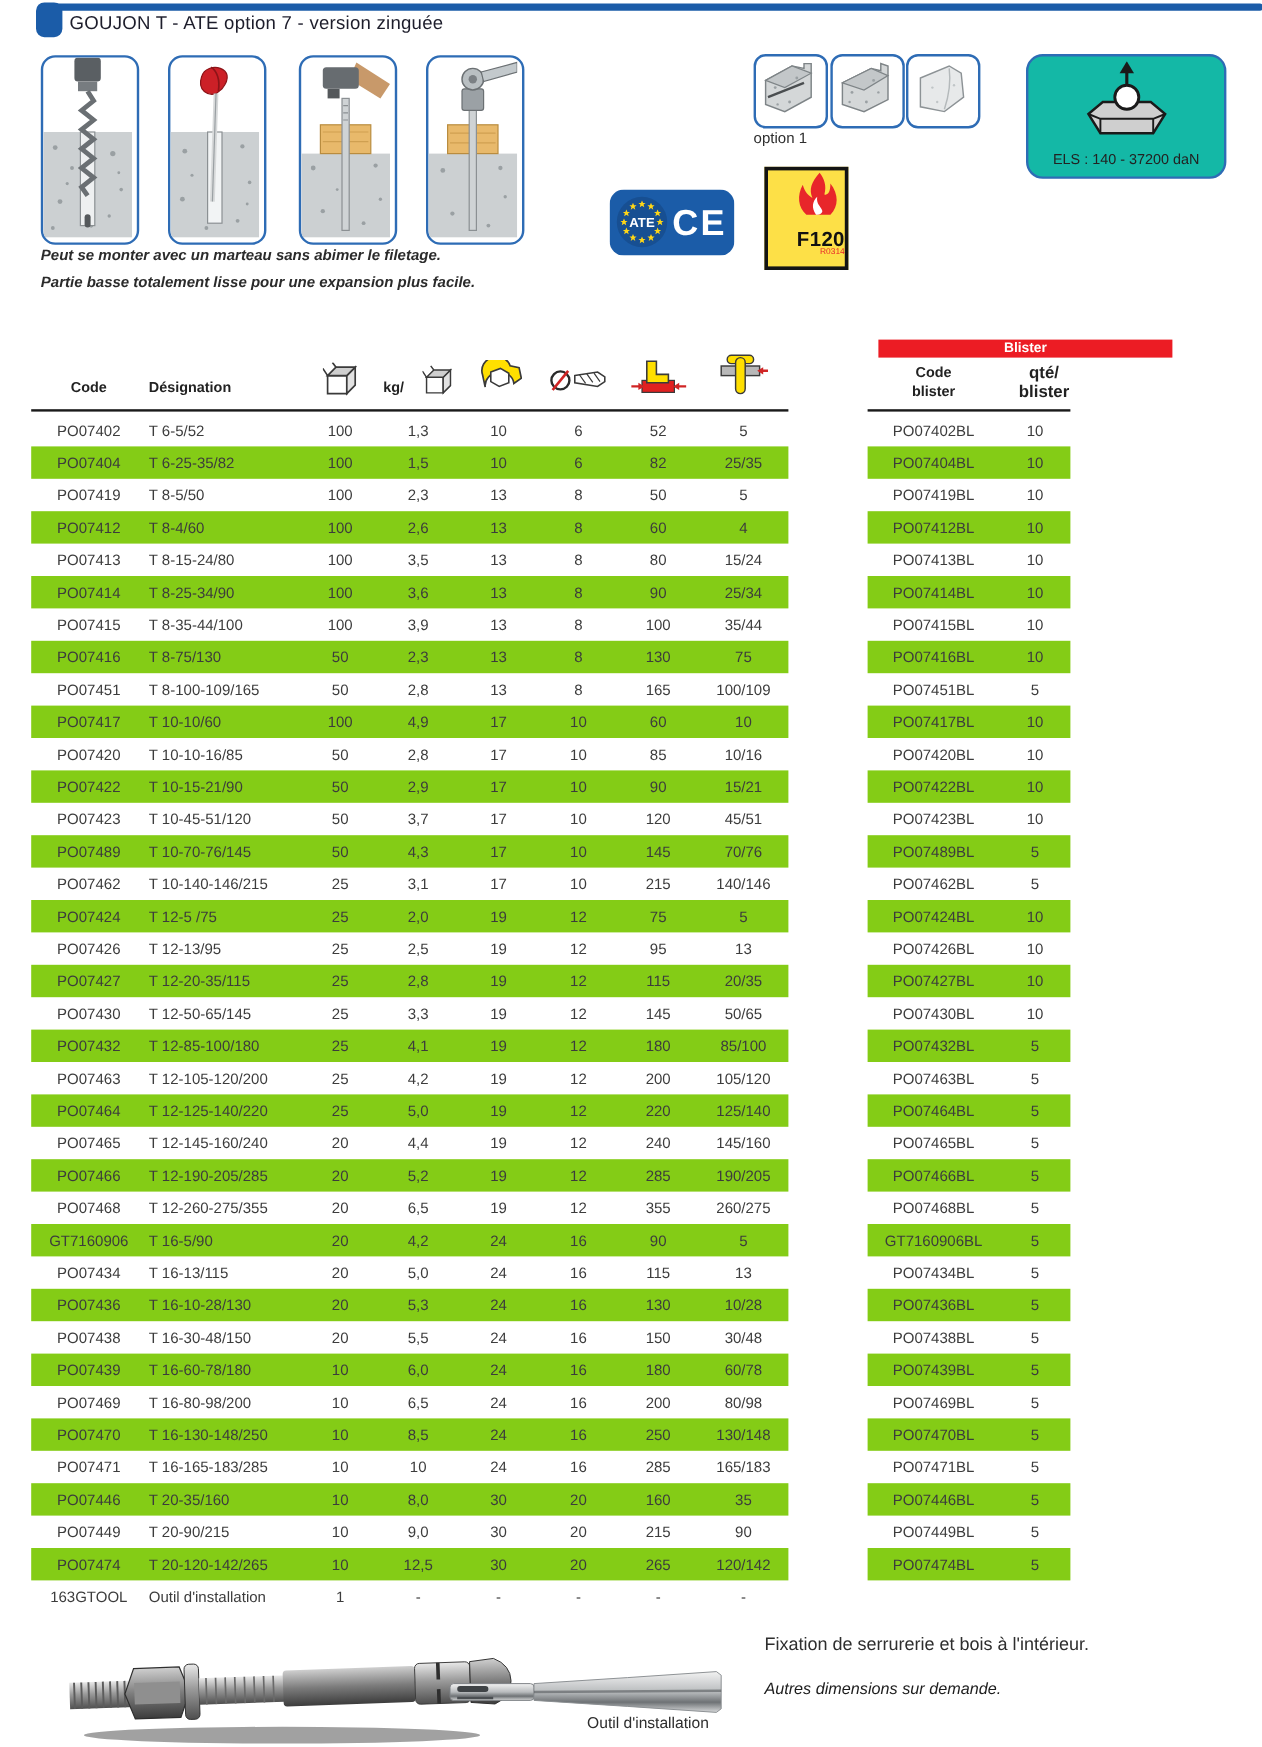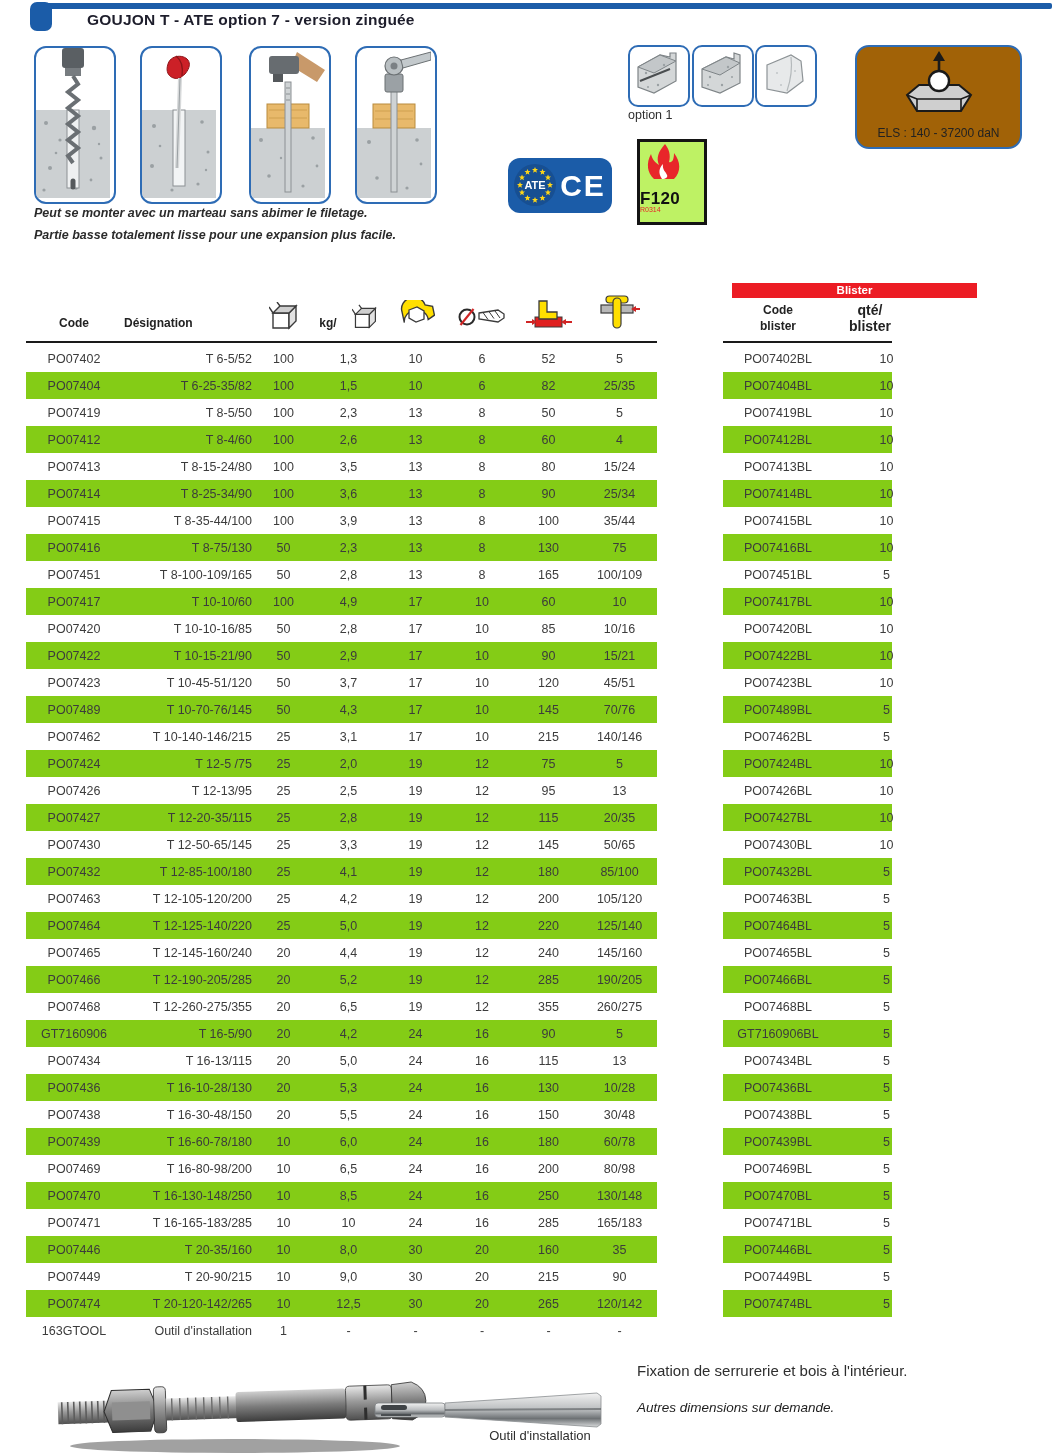--- a/index.html
+++ b/index.html
@@ -3,35 +3,35 @@
 <meta charset="utf-8">
 <style>
   html,body{margin:0;padding:0;background:#fff;}
   .page{position:relative;width:1052px;height:1456px;background:#fff;overflow:hidden;
         font-family:"Liberation Sans",sans-serif;color:#333;}
   .abs{position:absolute;}
 
   
   .top-rule{left:40px;top:3px;width:1012px;height:6px;background:#1b5ca8;border-radius:2px;}
   .title-pill{left:30px;top:2px;width:22px;height:29px;background:#1b5ca8;border-radius:7px;}
-  .page-title{left:58px;top:11px;font-size:15.5px;font-weight:bold;color:#1d1d2b;letter-spacing:.2px;margin-left:29px;}
+  .page-title{left:58px;top:11px;font-size:15.5px;font-weight:normal;color:#1d1d2b;letter-spacing:.2px;}
 
   
   .stepbox{top:46px;width:78px;height:154px;border:2px solid #2e6cb5;border-radius:12px;background:#fff;overflow:hidden;}
   .caption-line{left:34px;font-size:12.5px;font-weight:bold;font-style:italic;color:#2b2b2b;}
 
   
   .optbox{top:45px;width:58px;height:58px;border:2px solid #2e6cb5;border-radius:10px;background:#fff;overflow:hidden;}
   .opt-label{left:628px;top:108px;font-size:12.5px;color:#2e2e2e;}
 
   
-  .els-badge{left:855px;top:45px;width:163px;height:100px;border:2px solid #2e6cb5;border-radius:14px;background:#a16207;text-align:center;}
+  .els-badge{left:855px;top:45px;width:163px;height:100px;border:2px solid #2e6cb5;border-radius:14px;background:#14b8a6;text-align:center;}
   .els-label{position:absolute;left:0;right:0;bottom:7px;font-size:12px;color:#222;}
   .atece-badge{left:508px;top:158px;width:104px;height:55px;}
-  .f120-badge{left:637px;top:139px;width:64px;height:80px;background:#bef264;border:3px solid #141414;text-align:left;}
+  .f120-badge{left:637px;top:139px;width:64px;height:80px;background:#fde047;border:3px solid #141414;text-align:right;}
   .f120-label{font-size:17px;font-weight:bold;color:#111;line-height:15px;margin-top:1px;letter-spacing:.3px;}
   .f120-sub{font-size:7px;color:#e8262a;line-height:8px;}
 
   
   .thead{left:26px;top:288px;width:631px;height:52px;display:grid;
          grid-template-columns:96px 130px 63px 67px 67px 66px 67px 75px;align-items:end;}
   .thcell{display:flex;align-items:flex-end;justify-content:center;padding-bottom:10px;
           font-size:12px;font-weight:bold;color:#222;}
   .thcell.left{justify-content:flex-start;padding-left:2px;}
   .kgwrap{display:flex;align-items:flex-end;gap:15px;}
@@ -39,26 +39,26 @@
   #main-rows{left:26px;top:345px;width:631px;}
   #main-rows .trow{grid-template-columns:96px 130px 63px 67px 67px 66px 67px 75px;}
 
   
   .blister-bar{left:732px;top:283px;width:245px;height:15px;background:#ec1c24;color:#fff;
                font-size:11.5px;font-weight:bold;text-align:center;line-height:15px;}
   .bl-h1{left:723px;top:302px;width:110px;text-align:center;font-size:12px;font-weight:bold;color:#222;line-height:16px;}
   .bl-h2{left:840px;top:302px;width:60px;text-align:center;font-size:14px;font-weight:bold;color:#222;line-height:16px;}
   .bl-rule{left:723px;top:341px;width:169px;height:2px;background:#1a1a1a;}
   #blister-rows{left:723px;top:345px;width:169px;}
-  #blister-rows .trow{grid-template-columns:110px 59px;gap:24px;}
+  #blister-rows .trow{grid-template-columns:110px 59px;}
 
   .trow{display:grid;height:27px;align-items:center;}
   .trow.shaded{background:#84cc16;}
   .tcell{font-size:12.5px;color:#3c3c3c;text-align:center;white-space:nowrap;}
-  .tcell.desig{text-align:right;padding-left:2px;}
+  .tcell.desig{text-align:left;padding-left:2px;}
 
   
   .note1{left:637px;top:1362px;font-size:15px;color:#2e2e2e;}
   .note2{left:637px;top:1400px;font-size:13.5px;font-weight:normal;font-style:italic;color:#1d1d1d;}
   .tool-caption{left:440px;top:1428px;width:200px;text-align:center;font-size:13px;color:#2e2e2e;}
 </style>
 </head>
 <body>
 
 <div class="page">

